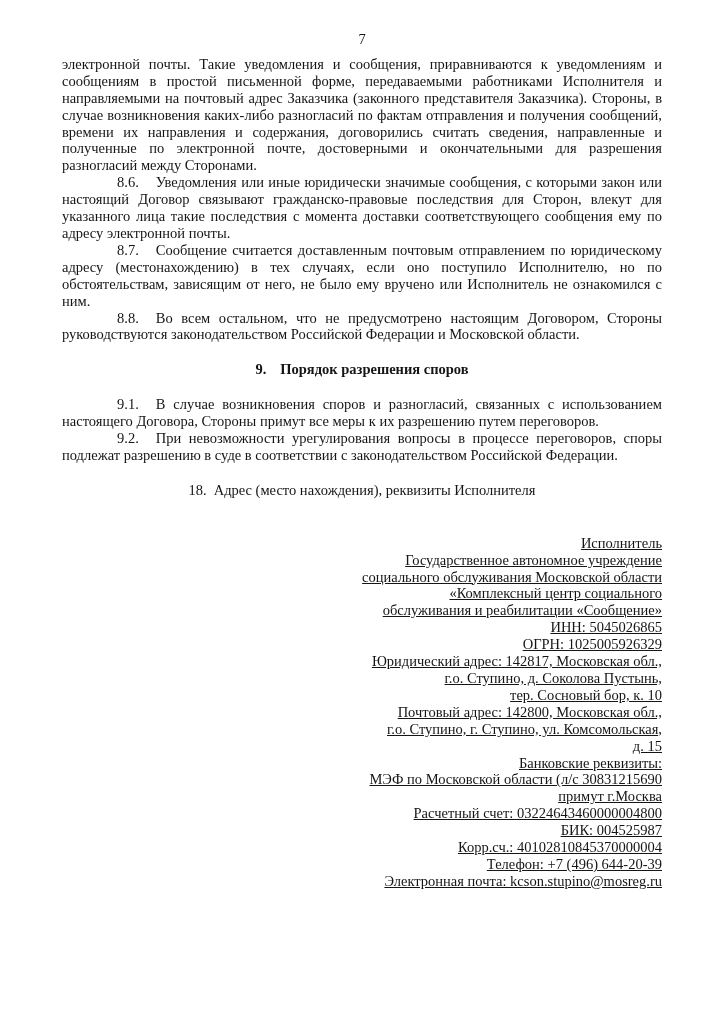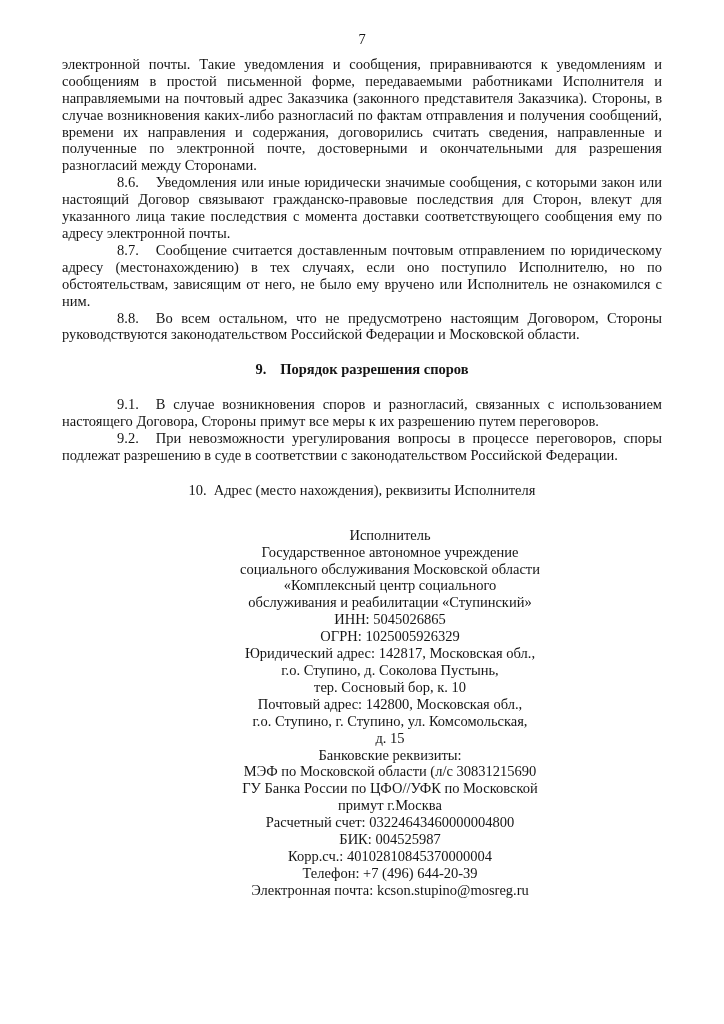--- a/index.html
+++ b/index.html
@@ -57,23 +57,24 @@
     margin-top: 18px;
     font-weight: bold;
   }
   #c91 {
     margin-top: 18px;
   }
   #h10 {
     margin-top: 18px;
   }
   .requisites {
-    margin-top: 28px;
+    margin-top: 36px;
     margin-left: 56px;
-    text-align: center;
+    text-align: right;
+    text-decoration: underline;
   }
   .req-line {
     line-height: 16.9px;
     white-space: nowrap;
   }
 </style>
 </head>
 <body>
 
 <div class="page">
@@ -87,39 +88,38 @@
   <p class="para clause"><span class="pnum">8.7.</span><span>Сообщение считается доставленным почтовым отправлением по юридическому адресу (местонахождению) в тех случаях, если оно поступило Исполнителю, но по обстоятельствам, зависящим от него, не было ему вручено или Исполнитель не ознакомился с ним.</span></p>
 
   <p class="para clause"><span class="pnum">8.8.</span><span>Во всем остальном, что не предусмотрено настоящим Договором, Стороны руководствуются законодательством Российской Федерации и Московской области.</span></p>
 
   <h2 class="heading" id="h9"><span class="hnum">9.</span><span>Порядок разрешения споров</span></h2>
 
   <p class="para clause" id="c91"><span class="pnum">9.1.</span><span>В случае возникновения споров и разногласий, связанных с использованием настоящего Договора, Стороны примут все меры к их разрешению путем переговоров.</span></p>
 
   <p class="para clause"><span class="pnum">9.2.</span><span>При невозможности урегулирования вопросы в процессе переговоров, споры подлежат разрешению в суде в соответствии с законодательством Российской Федерации.</span></p>
 
-  <h2 class="heading h10" id="h10"><span class="hnum">10.</span><span>Адрес (место нахождения), реквизиты Исполнителя</span></h2>
+  <h2 class="heading h10" id="h10"><span class="hnum">18.</span><span>Адрес (место нахождения), реквизиты Исполнителя</span></h2>
 
   <div class="requisites">
       <div class="req-line">Исполнитель</div>
       <div class="req-line">Государственное автономное учреждение</div>
       <div class="req-line">социального обслуживания Московской области</div>
       <div class="req-line">«Комплексный центр социального</div>
-      <div class="req-line">обслуживания и реабилитации «Ступинский»</div>
+      <div class="req-line">обслуживания и реабилитации «Сообщение»</div>
       <div class="req-line">ИНН: 5045026865</div>
       <div class="req-line">ОГРН: 1025005926329</div>
       <div class="req-line">Юридический адрес: 142817, Московская обл.,</div>
       <div class="req-line">г.о. Ступино, д. Соколова Пустынь,</div>
       <div class="req-line">тер. Сосновый бор, к. 10</div>
       <div class="req-line">Почтовый адрес: 142800, Московская обл.,</div>
       <div class="req-line">г.о. Ступино, г. Ступино, ул. Комсомольская,</div>
       <div class="req-line">д. 15</div>
       <div class="req-line">Банковские реквизиты:</div>
       <div class="req-line">МЭФ по Московской области (л/с 30831215690</div>
-      <div class="req-line">ГУ Банка России по ЦФО//УФК по Московской</div>
       <div class="req-line">примут г.Москва</div>
       <div class="req-line">Расчетный счет: 03224643460000004800</div>
       <div class="req-line">БИК: 004525987</div>
       <div class="req-line">Корр.сч.: 40102810845370000004</div>
       <div class="req-line">Телефон: +7 (496) 644-20-39</div>
       <div class="req-line">Электронная почта: kcson.stupino@mosreg.ru</div>
     </div>
 
 </div>
 

